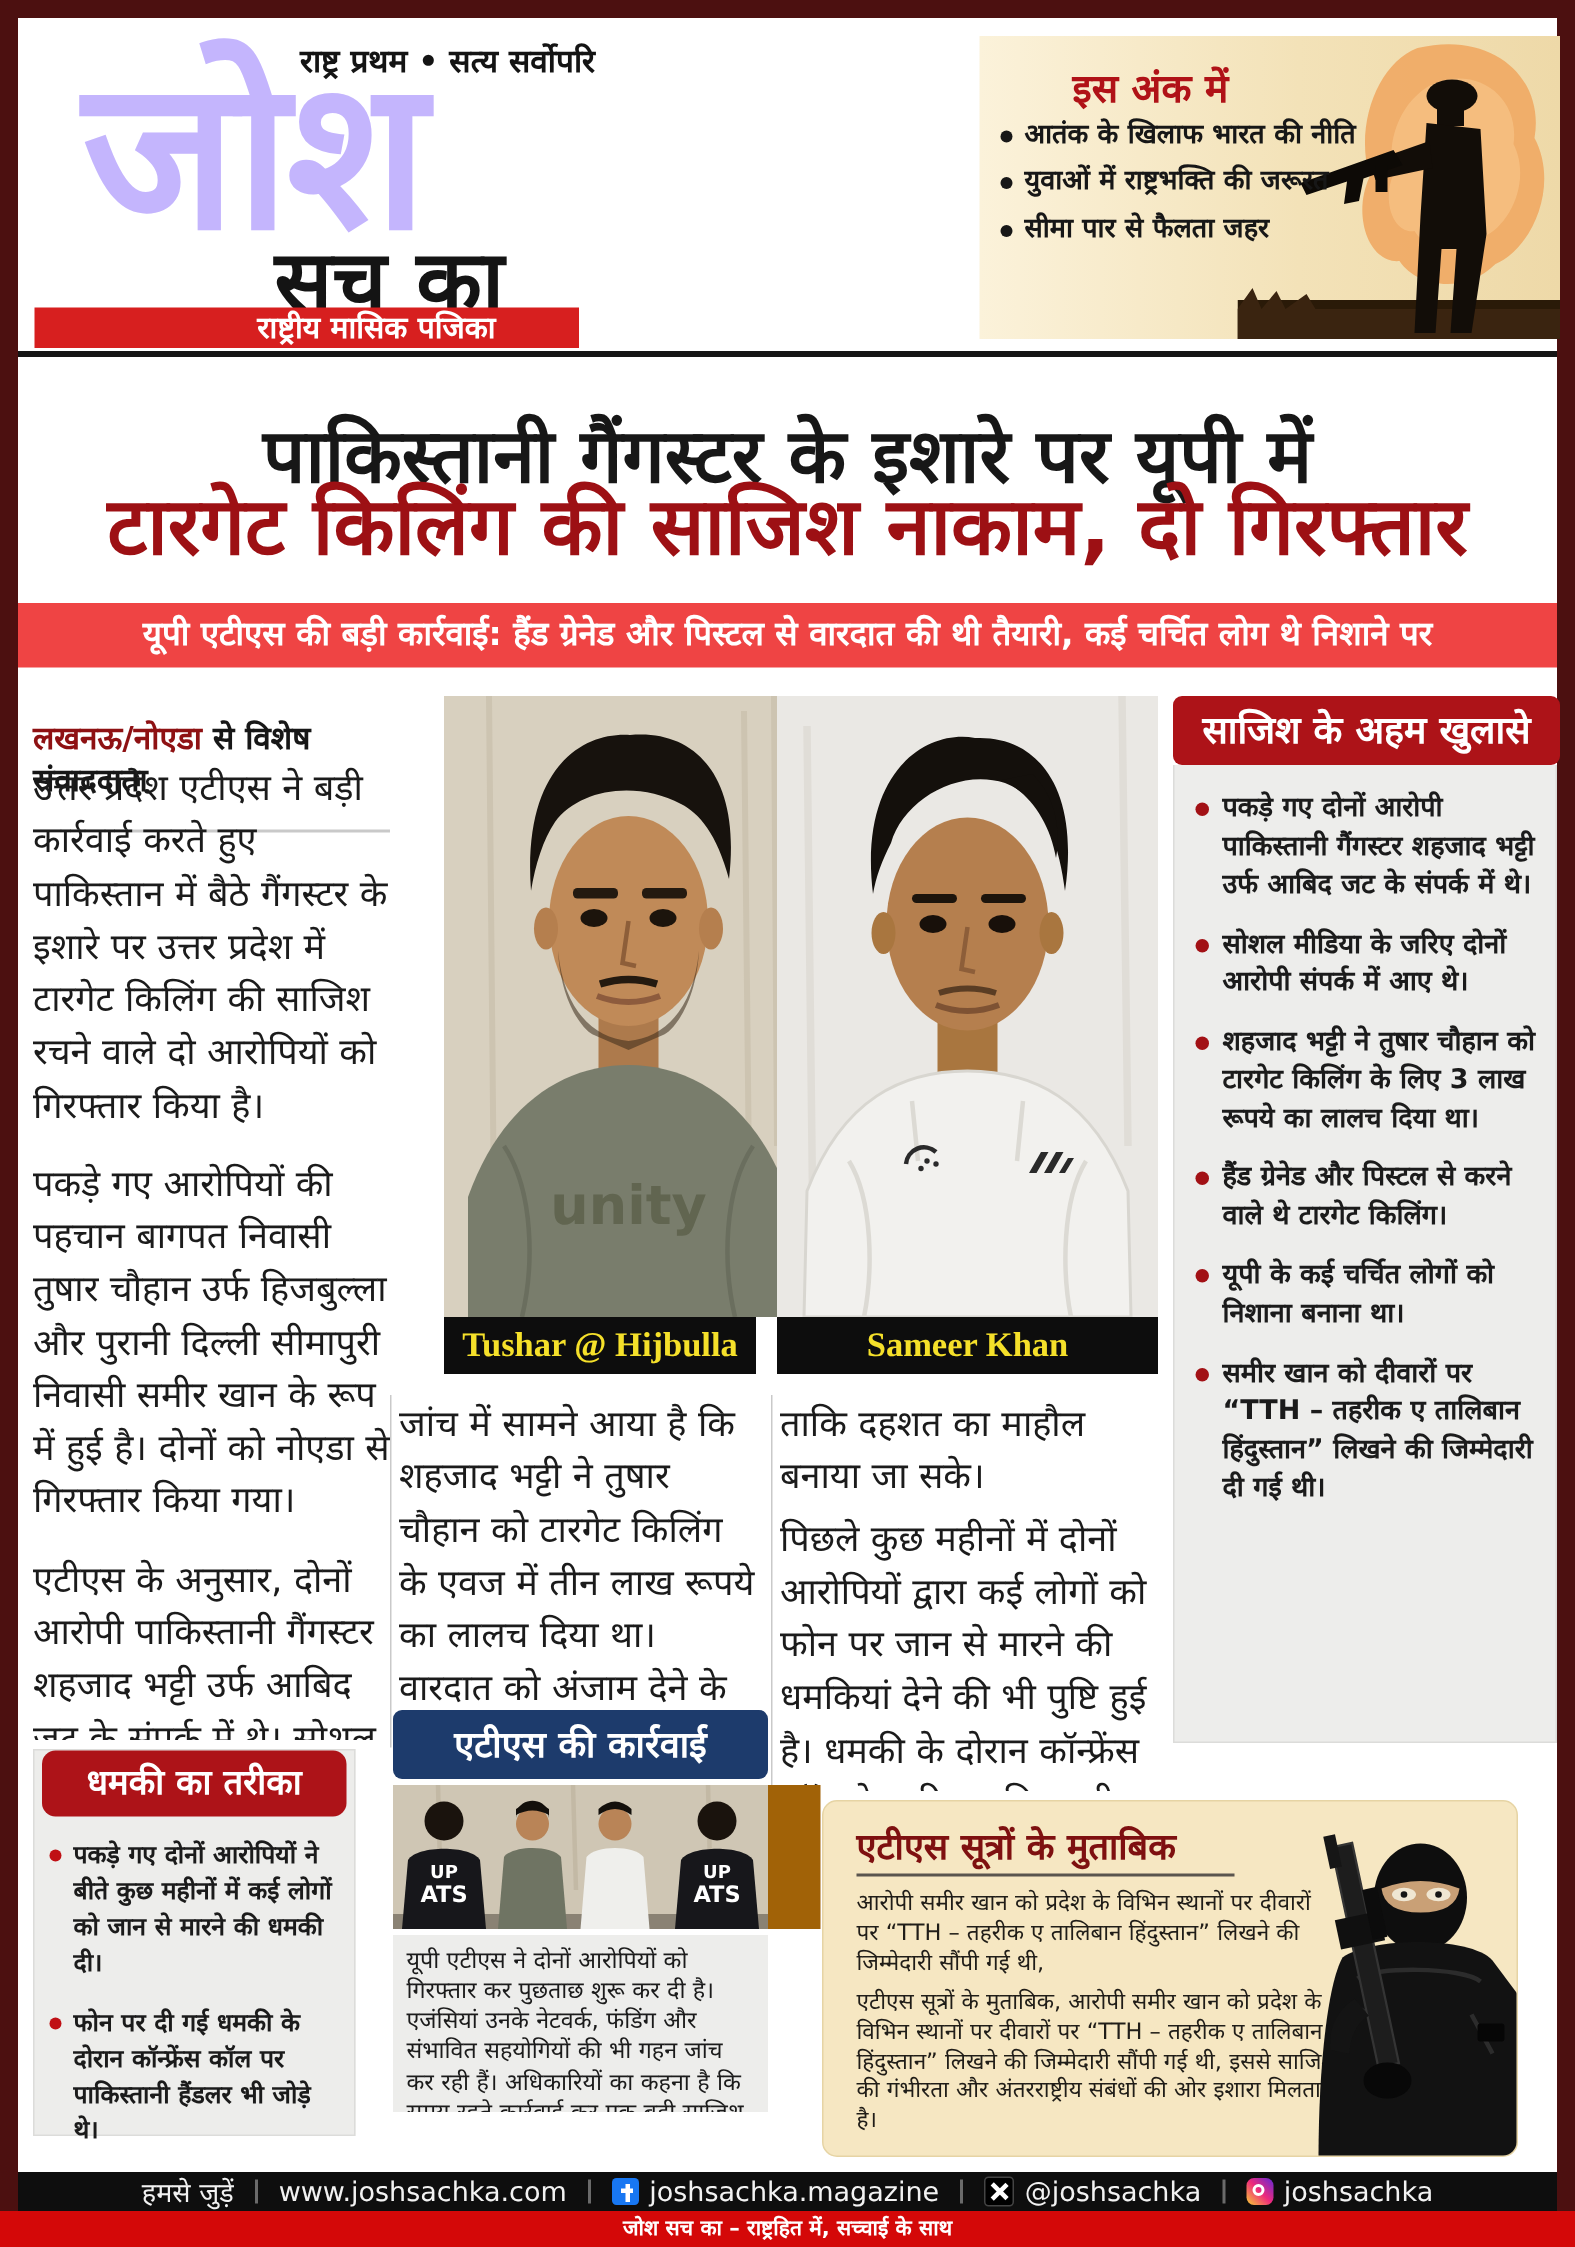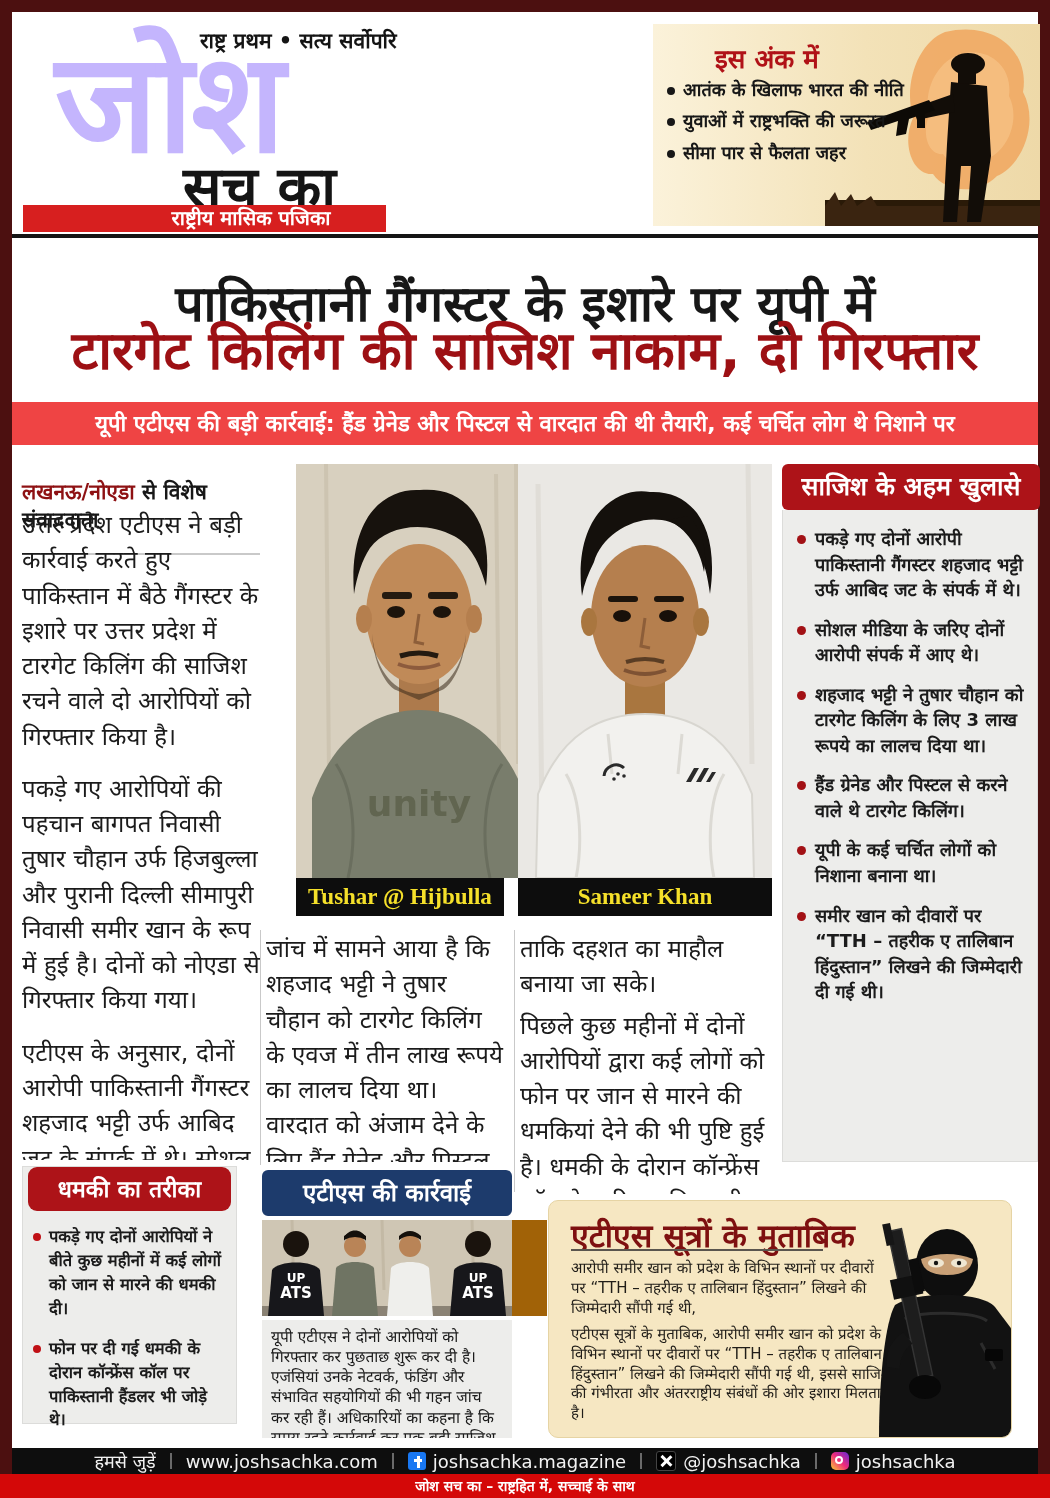--- a/index.html
+++ b/index.html
@@ -63,30 +63,30 @@
 
   
   .threat-box{left:22px;top:1166px;width:215px;height:258px;background:#ededeb;border:1px solid #dcdcda;box-sizing:border-box;}
   .threat-header{position:absolute;left:5px;top:0px;right:5px;height:44px;background:#ad1318;border-radius:9px;
                  color:#fff;font-size:23px;font-weight:bold;text-align:center;line-height:44px;}
   .threat-list{margin:0;padding:58px 8px 0 10px;list-style:none;}
   .threat-list li{position:relative;padding-left:16px;margin-bottom:16px;font-size:16.5px;font-weight:bold;color:#1b1b1b;line-height:1.45;}
   .threat-list li:before{content:"";position:absolute;left:0px;top:8px;width:8px;height:8px;border-radius:50%;background:#c01015;}
 
   
-  .ats-box{left:262px;top:1170px;width:250px;height:268px;}
+  .ats-box{left:262px;top:1140px;width:250px;height:268px;}
   .ats-header{position:absolute;left:0;top:0;width:250px;height:46px;background:#1d3b6c;border-radius:6px;
               color:#fff;font-size:24px;font-weight:bold;text-align:center;line-height:46px;}
   .ats-photo{position:absolute;left:0;top:50px;width:285px;height:96px;background:#a16207;}
   .ats-text{position:absolute;left:0;top:150px;width:250px;height:118px;background:#ededeb;padding:7px 9px;box-sizing:border-box;
             font-size:15.5px;line-height:1.3;color:#1b1b1b;overflow:hidden;}
 
   
   .sources-box{left:548px;top:1200px;width:464px;height:238px;background:#f6e7c2;border-radius:10px;border:1px solid #e6d4a4;box-sizing:border-box;overflow:hidden;}
-  .sources-title{position:absolute;left:22px;top:12px;font-size:32px;font-weight:bold;color:#7e1010;}
+  .sources-title{position:absolute;left:22px;top:12px;font-size:24px;font-weight:bold;color:#7e1010;}
   .sources-rule{position:absolute;left:22px;top:48px;width:252px;height:2px;background:#5a554e;}
   .sources-p1{position:absolute;left:22px;top:58px;width:312px;font-size:15px;line-height:1.32;color:#201d18;}
   .sources-p2{position:absolute;left:22px;top:124px;width:322px;font-size:15px;line-height:1.32;color:#201d18;}
   .masked-wrap{position:absolute;right:-2px;top:18px;width:168px;height:220px;}
 
   
   .footer-black{left:12px;top:1448px;width:1026px;height:26px;background:#0e0e0e;display:flex;align-items:center;justify-content:center;gap:14px;color:#f2f2f2;font-size:18px;}
   .footer-black .sep{width:2px;height:16px;background:#6a6a6a;}
   .f-item{display:flex;align-items:center;gap:7px;}
   .fb-icon{width:18px;height:18px;background:#1877f2;border-radius:3px;position:relative;}

